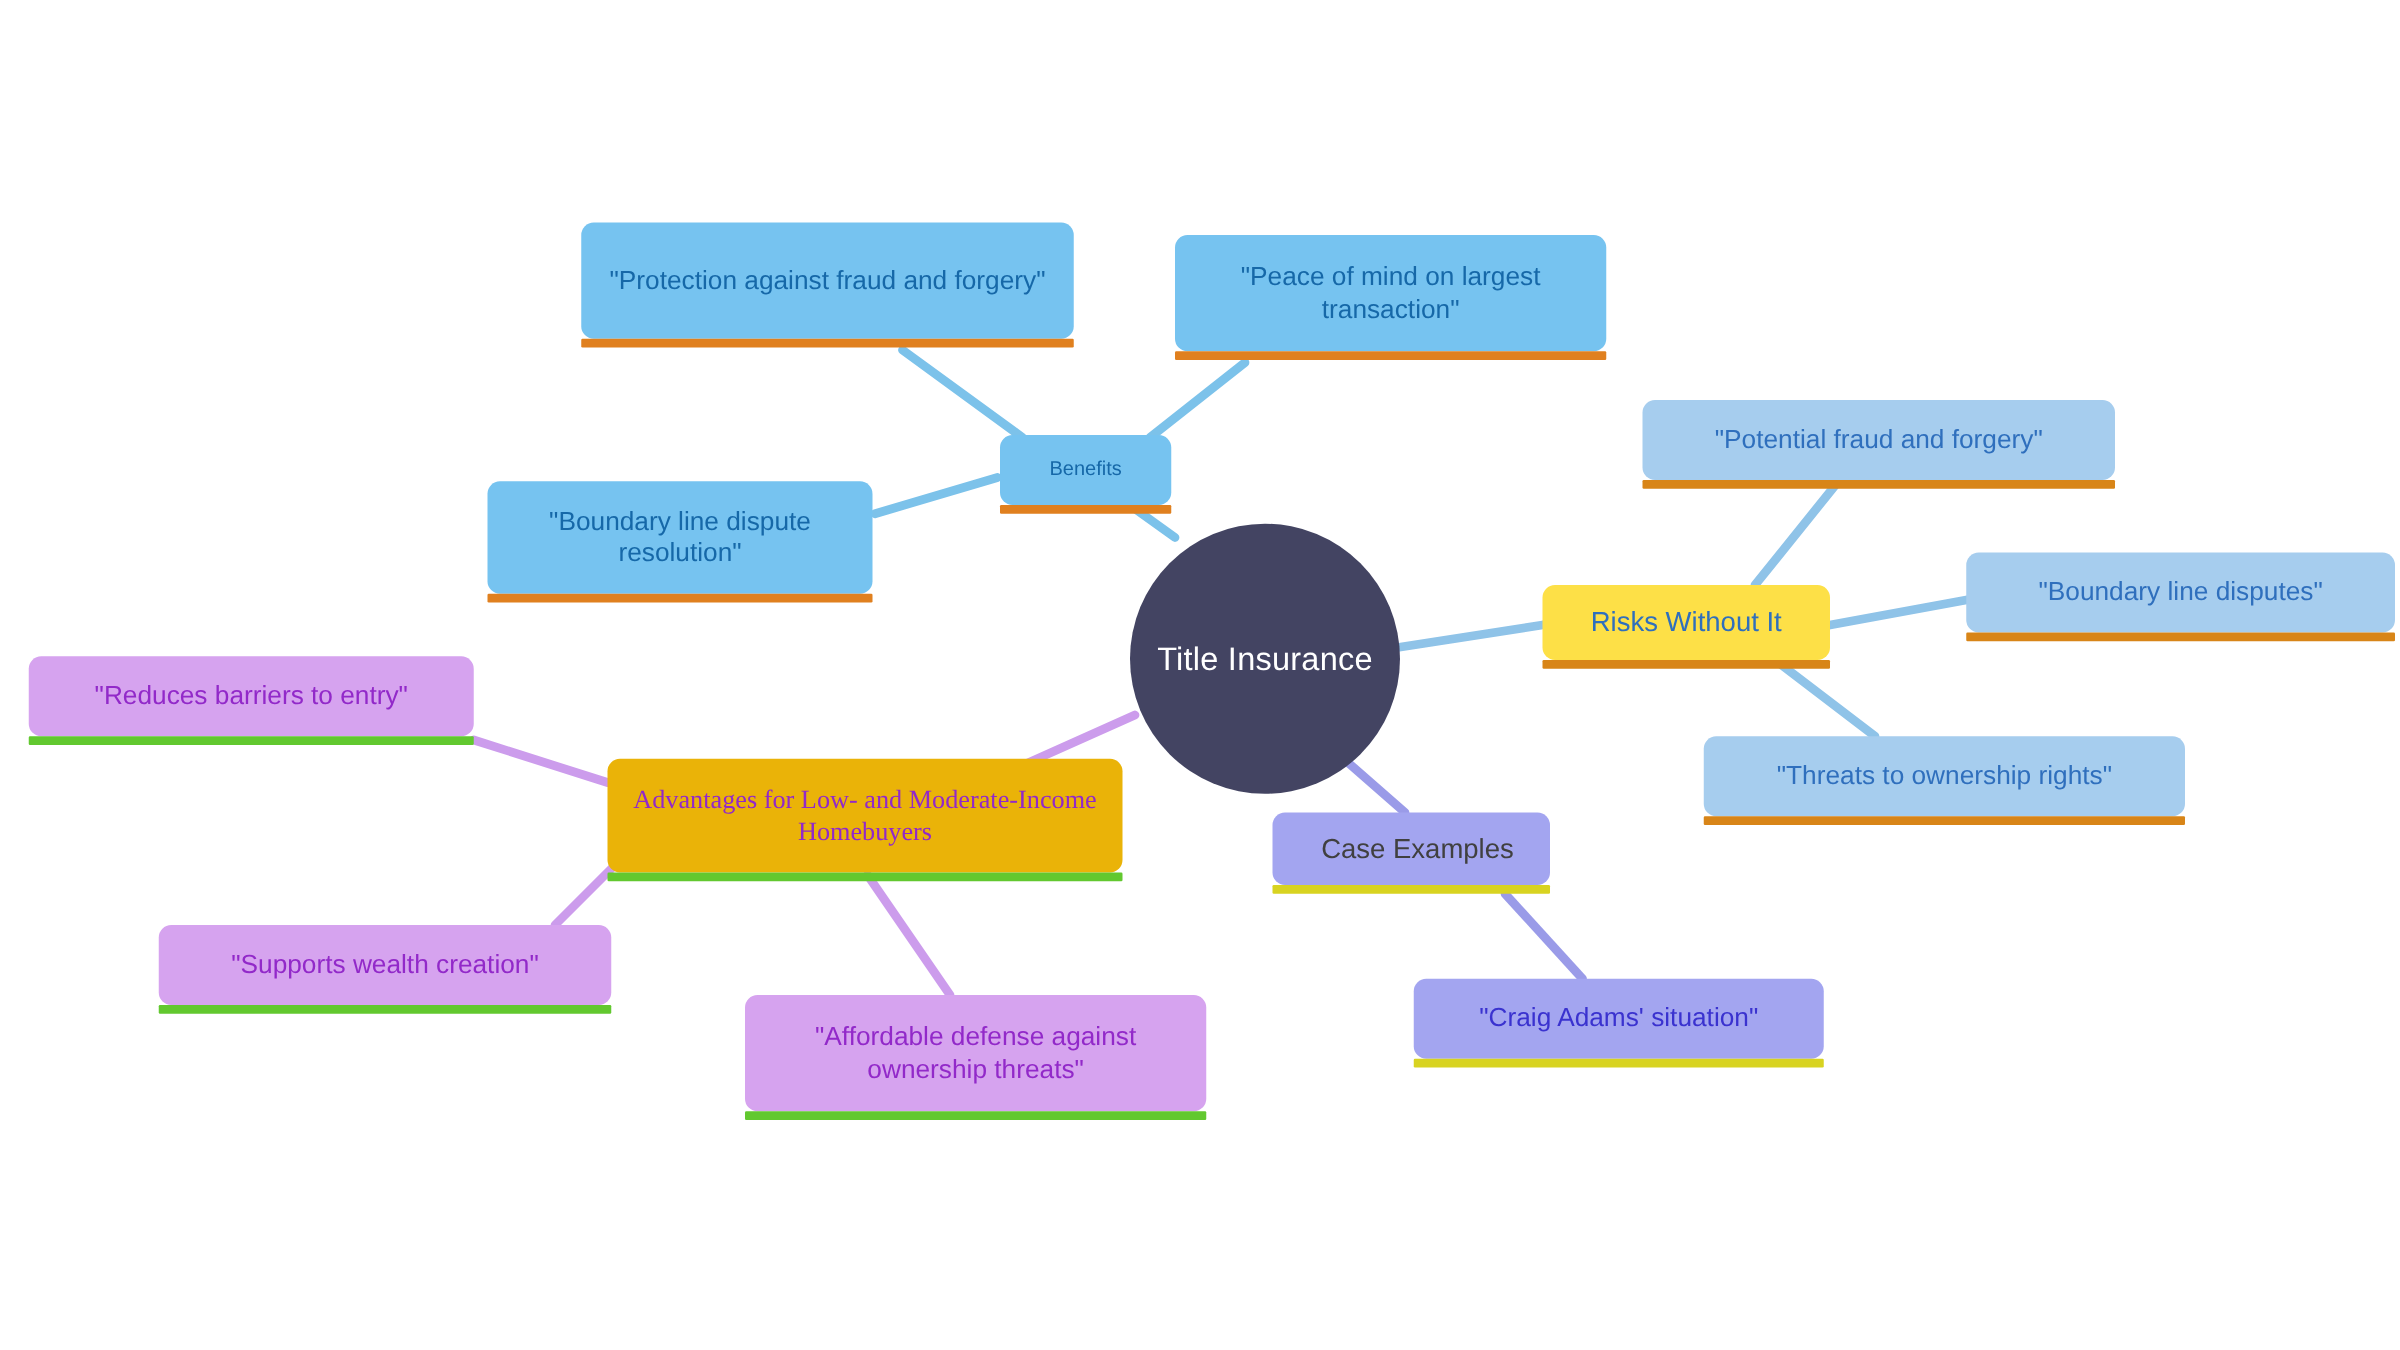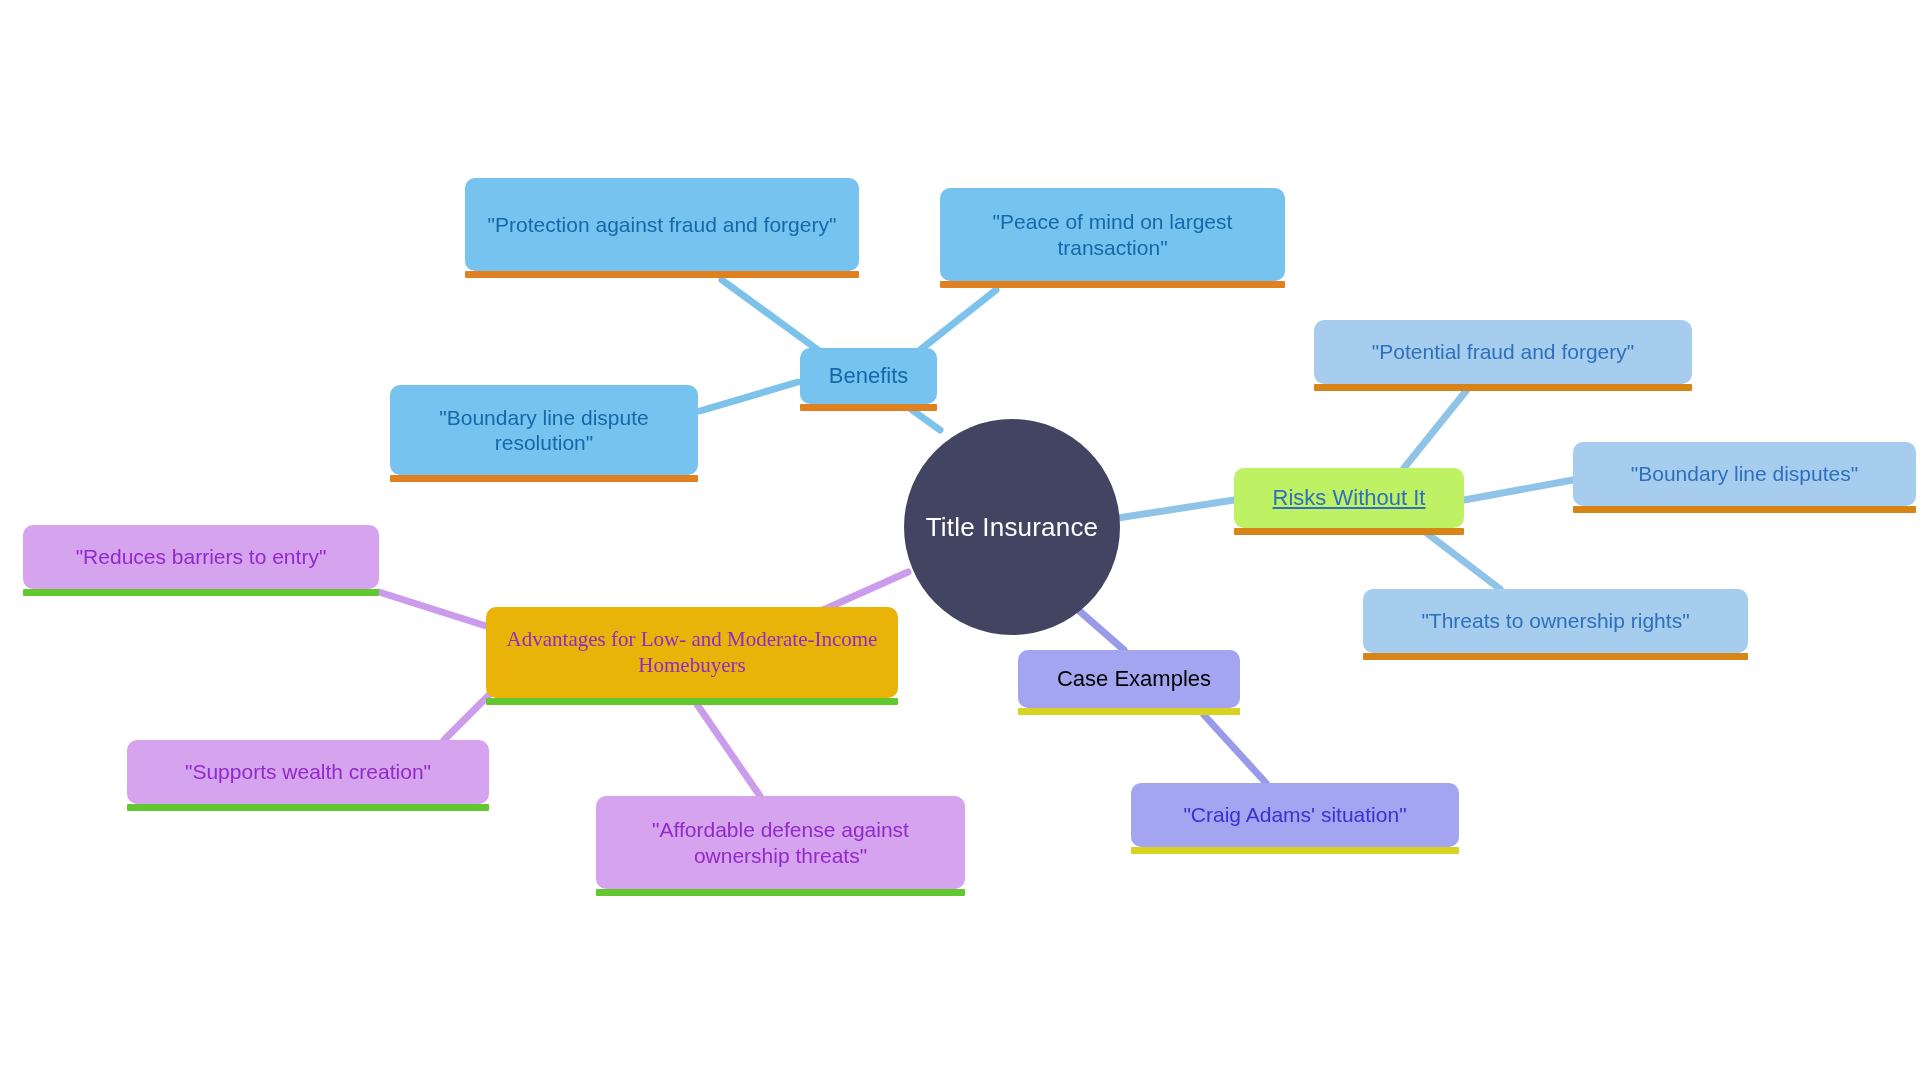--- a/index.html
+++ b/index.html
@@ -72,31 +72,31 @@
       <line x1="1464" y1="500" x2="1573" y2="480" stroke="#8fc3e8" stroke-width="7" stroke-linecap="round"></line>
       <line x1="1420" y1="528" x2="1500" y2="589" stroke="#8fc3e8" stroke-width="7" stroke-linecap="round"></line>
       <line x1="908" y1="572" x2="814" y2="614" stroke="#cc9cec" stroke-width="7" stroke-linecap="round"></line>
       <line x1="486" y1="626" x2="379" y2="592" stroke="#cc9cec" stroke-width="7" stroke-linecap="round"></line>
       <line x1="492" y1="692" x2="444" y2="740" stroke="#cc9cec" stroke-width="7" stroke-linecap="round"></line>
       <line x1="694" y1="700" x2="760" y2="796" stroke="#cc9cec" stroke-width="7" stroke-linecap="round"></line>
       <line x1="1076" y1="608" x2="1124" y2="650" stroke="#9a9be8" stroke-width="7" stroke-linecap="round"></line>
       <line x1="1204" y1="715" x2="1266" y2="783" stroke="#9a9be8" stroke-width="7" stroke-linecap="round"></line>
     </svg>
   <div id="nodes">
-      <div class="node" style="left: 800px; top: 348px; width: 137px; height: 56px; background: rgb(118, 195, 240); color: rgb(22, 104, 168); font-size: 22px;"><span>Benefits</span><div class="underline" style="background: rgb(224, 128, 31);"></div></div>
+      <div class="node" style="left: 800px; top: 348px; width: 137px; height: 56px; background: rgb(118, 195, 240); color: rgb(22, 104, 168); font-size: 16px;"><span>Benefits</span><div class="underline" style="background: rgb(224, 128, 31);"></div></div>
       <div class="node" style="left: 465px; top: 178px; width: 394px; height: 93px; background: rgb(118, 195, 240); color: rgb(22, 104, 168); font-size: 21px;"><span>"Protection against fraud and forgery"</span><div class="underline" style="background: rgb(224, 128, 31);"></div></div>
       <div class="node" style="left: 940px; top: 188px; width: 345px; height: 93px; background: rgb(118, 195, 240); color: rgb(22, 104, 168); font-size: 21px;"><span>"Peace of mind on largest transaction"</span><div class="underline" style="background: rgb(224, 128, 31);"></div></div>
       <div class="node" style="left: 390px; top: 385px; width: 308px; height: 90px; background: rgb(118, 195, 240); color: rgb(22, 104, 168); font-size: 21px;"><span>"Boundary line dispute resolution"</span><div class="underline" style="background: rgb(224, 128, 31);"></div></div>
-      <div class="node" style="left: 1234px; top: 468px; width: 230px; height: 60px; background: #bef264; color: rgb(47, 111, 189); font-size: 22px; text-decoration: underline;"><span>Risks Without It</span><div class="underline" style="background: rgb(216, 133, 24);"></div></div>
+      <div class="node" style="left: 1234px; top: 468px; width: 230px; height: 60px; background: #fde047; color: rgb(47, 111, 189); font-size: 22px;"><span>Risks Without It</span><div class="underline" style="background: rgb(216, 133, 24);"></div></div>
       <div class="node" style="left: 1314px; top: 320px; width: 378px; height: 64px; background: rgb(166, 205, 238); color: rgb(47, 111, 189); font-size: 21px;"><span>"Potential fraud and forgery"</span><div class="underline" style="background: rgb(216, 133, 24);"></div></div>
       <div class="node" style="left: 1573px; top: 442px; width: 343px; height: 64px; background: rgb(166, 205, 238); color: rgb(47, 111, 189); font-size: 21px;"><span>"Boundary line disputes"</span><div class="underline" style="background: rgb(216, 133, 24);"></div></div>
       <div class="node" style="left: 1363px; top: 589px; width: 385px; height: 64px; background: rgb(166, 205, 238); color: rgb(47, 111, 189); font-size: 21px;"><span>"Threats to ownership rights"</span><div class="underline" style="background: rgb(216, 133, 24);"></div></div>
       <div class="node" style="left: 486px; top: 607px; width: 412px; height: 91px; background: #eab308; color: rgb(146, 41, 201); font-size: 21px; font-family: Liberation Serif, serif;"><span>Advantages for Low- and Moderate-Income Homebuyers</span><div class="underline" style="background: rgb(98, 200, 47);"></div></div>
       <div class="node" style="left: 23px; top: 525px; width: 356px; height: 64px; background: rgb(214, 163, 239); color: rgb(146, 41, 201); font-size: 21px;"><span>"Reduces barriers to entry"</span><div class="underline" style="background: rgb(98, 200, 47);"></div></div>
       <div class="node" style="left: 127px; top: 740px; width: 362px; height: 64px; background: rgb(214, 163, 239); color: rgb(146, 41, 201); font-size: 21px;"><span>"Supports wealth creation"</span><div class="underline" style="background: rgb(98, 200, 47);"></div></div>
       <div class="node" style="left: 596px; top: 796px; width: 369px; height: 93px; background: rgb(214, 163, 239); color: rgb(146, 41, 201); font-size: 21px;"><span>"Affordable defense against ownership threats"</span><div class="underline" style="background: rgb(98, 200, 47);"></div></div>
-      <div class="node" style="left: 1018px; top: 650px; width: 222px; height: 58px; background: rgb(163, 165, 240); color: #000000; font-size: 22px; padding-left: 24px;"><span>Case Examples</span><div class="underline" style="background: rgb(216, 211, 33);"></div></div>
+      <div class="node" style="left: 1018px; top: 650px; width: 222px; height: 58px; background: rgb(163, 165, 240); color: #404040; font-size: 22px; padding-left: 24px;"><span>Case Examples</span><div class="underline" style="background: rgb(216, 211, 33);"></div></div>
       <div class="node" style="left: 1131px; top: 783px; width: 328px; height: 64px; background: rgb(163, 165, 240); color: rgb(58, 50, 207); font-size: 21px;"><span>"Craig Adams' situation"</span><div class="underline" style="background: rgb(216, 211, 33);"></div></div>
       <div class="node-root" style="left: 904px; top: 419px; width: 216px; height: 216px; background: rgb(67, 68, 98); color: rgb(255, 255, 255);">
         <span>Title Insurance</span>
       </div>
     </div>
 </div>
 
 </body></html>

